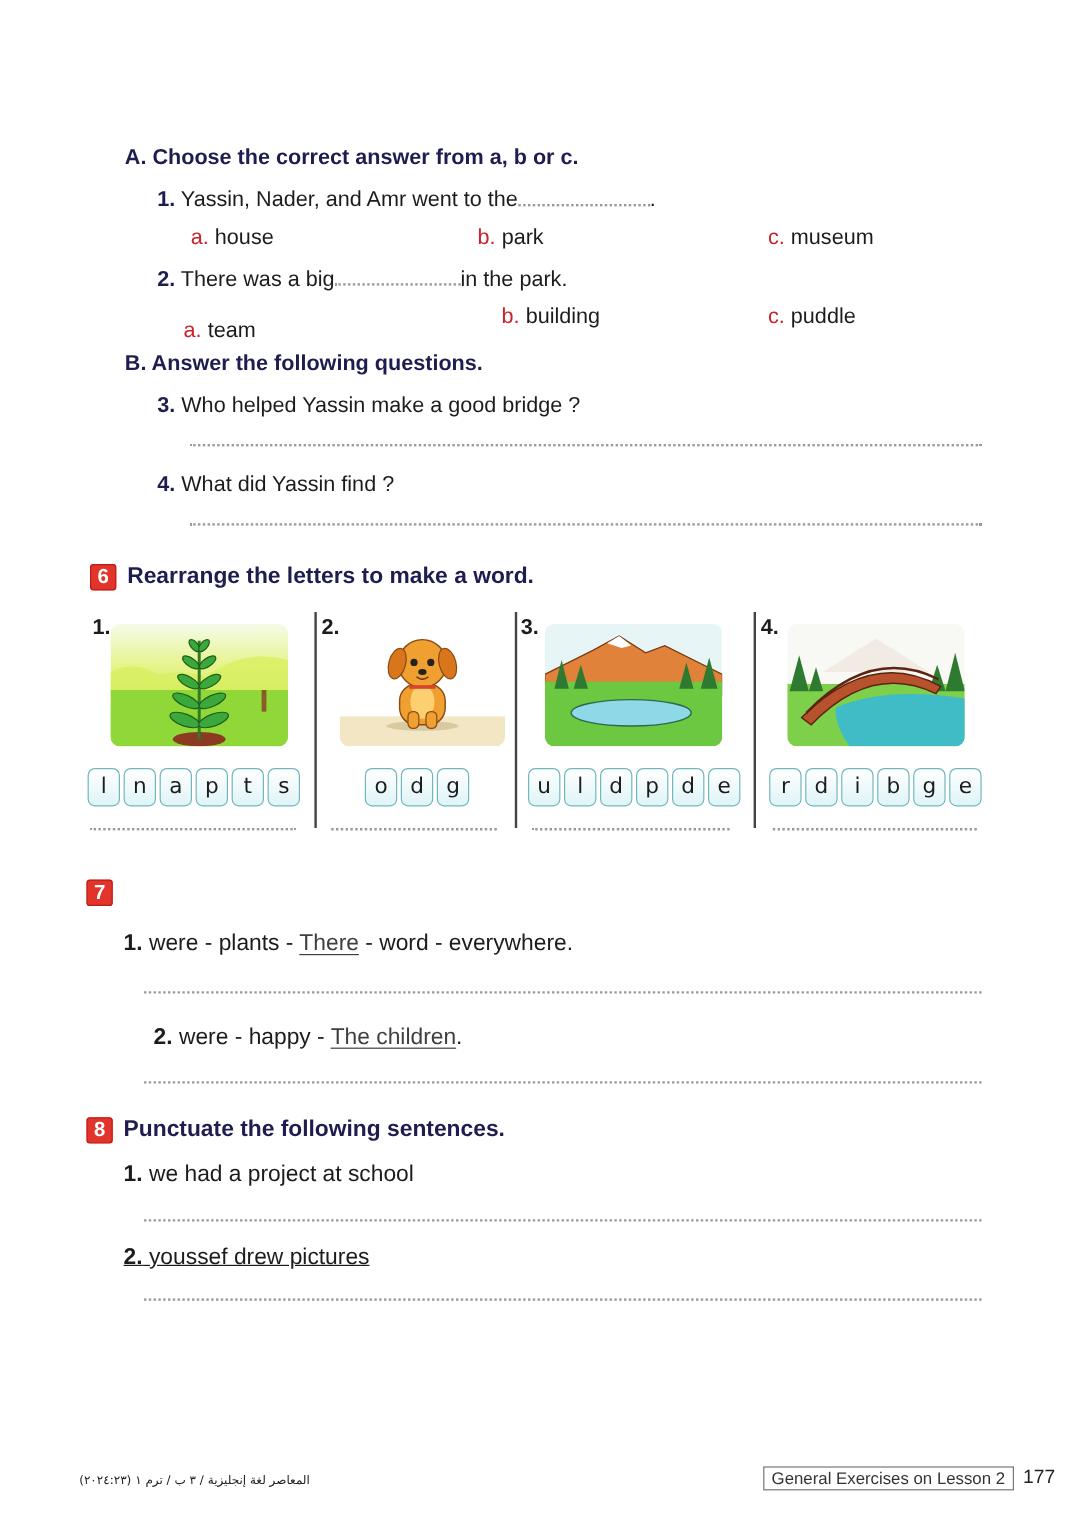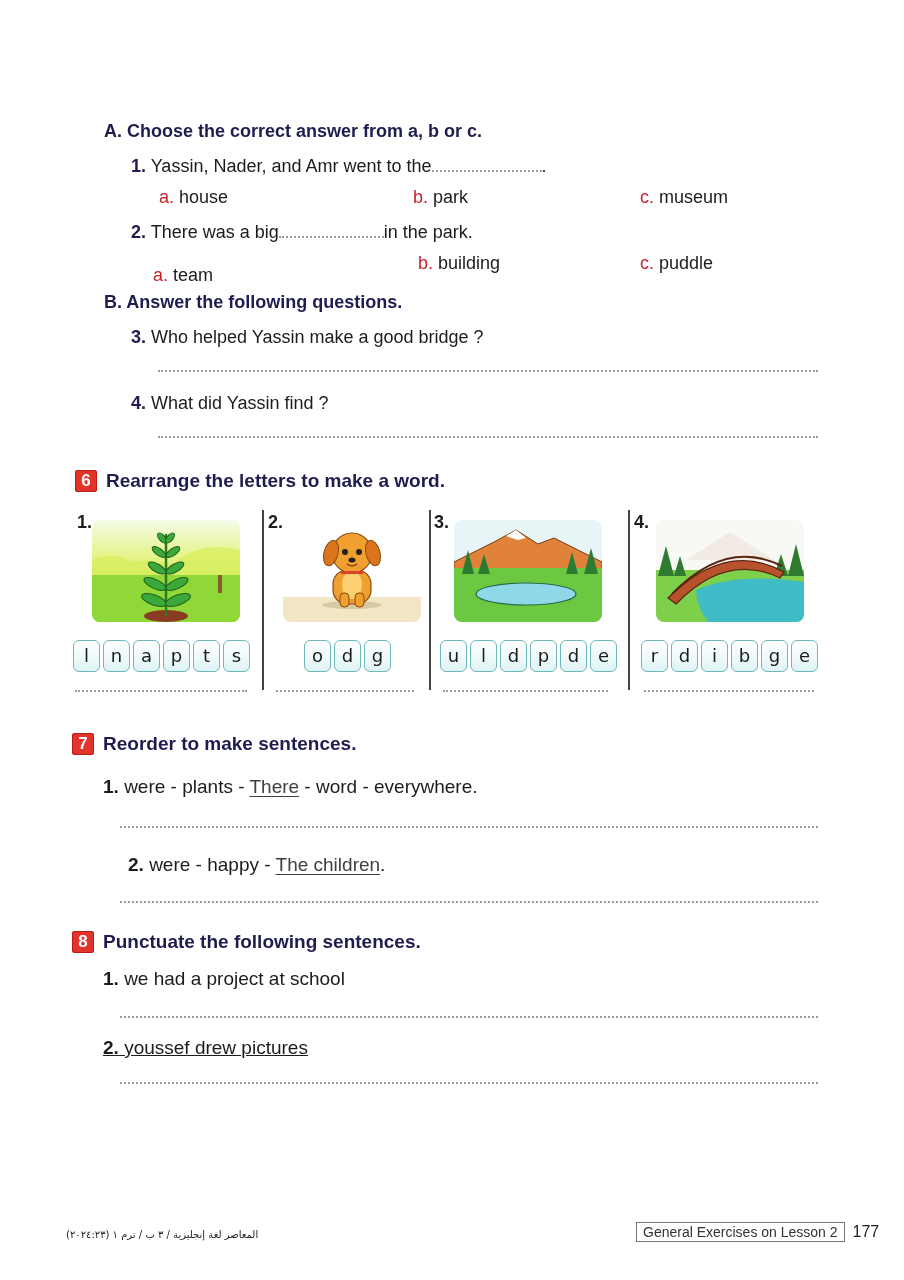--- a/index.html
+++ b/index.html
@@ -35,21 +35,21 @@
 </head>
 <body>
 
 <div class="abs sec-title" style="left:104px;top:121px;">A. Choose the correct answer from a, b or c.</div>
 
 <div class="abs q" style="left:131px;top:156px;">
   <b>1.</b>
   <span>Yassin, Nader, and Amr went to the</span><span class="inline-dots" style="width:110px;"></span><span>.</span>
 </div>
 <div class="abs opt" style="left:159px;top:187px;"><span class="l">a.</span> <span>house</span></div>
-<div class="abs opt" style="left:413px;top:187px;"><span class="l">b.</span> <span>park</span></div>
+<div class="abs opt" style="left:398px;top:187px;"><span class="l">b.</span> <span>park</span></div>
 <div class="abs opt" style="left:640px;top:187px;"><span class="l">c.</span> <span>museum</span></div>
 
 <div class="abs q" style="left:131px;top:222px;">
   <b>2.</b>
   <span>There was a big</span><span class="inline-dots" style="width:105px;"></span><span>in the park.</span>
 </div>
 <div class="abs opt" style="left:153px;top:253px;margin-top:12px;"><span class="l">a.</span> <span>team</span></div>
 <div class="abs opt" style="left:418px;top:253px;"><span class="l">b.</span> <span>building</span></div>
 <div class="abs opt" style="left:640px;top:253px;"><span class="l">c.</span> <span>puddle</span></div>
 
@@ -187,21 +187,20 @@
     <span class="tile">d</span>
     <span class="tile">i</span>
     <span class="tile">b</span>
     <span class="tile">g</span>
     <span class="tile">e</span>
   </div>
 <div class="abs dots" style="left:644px;top:690px;width:170px;"></div>
 
 <div class="abs" style="left:72px;top:733px;display:flex;align-items:center;gap:9px;">
   <span class="badge">7</span>
-  <span class="sec-title" style="font-size:19px;">Reorder to make sentences.</span>
 </div>
 <div class="abs q" style="left:103px;top:776px;font-size:19px;">
   <b style="color:#1c1c1c;">1.</b> <span>were - plants - </span><span class="u">There</span><span> - word - everywhere.</span>
 </div>
 <div class="abs dots" style="left:120px;top:826px;width:698px;"></div>
 <div class="abs q" style="left:103px;top:854px;font-size:19px;margin-left:25px;">
   <b style="color:#1c1c1c;">2.</b> <span>were - happy - </span><span class="u">The children</span><span>.</span>
 </div>
 <div class="abs dots" style="left:120px;top:901px;width:698px;"></div>
 

